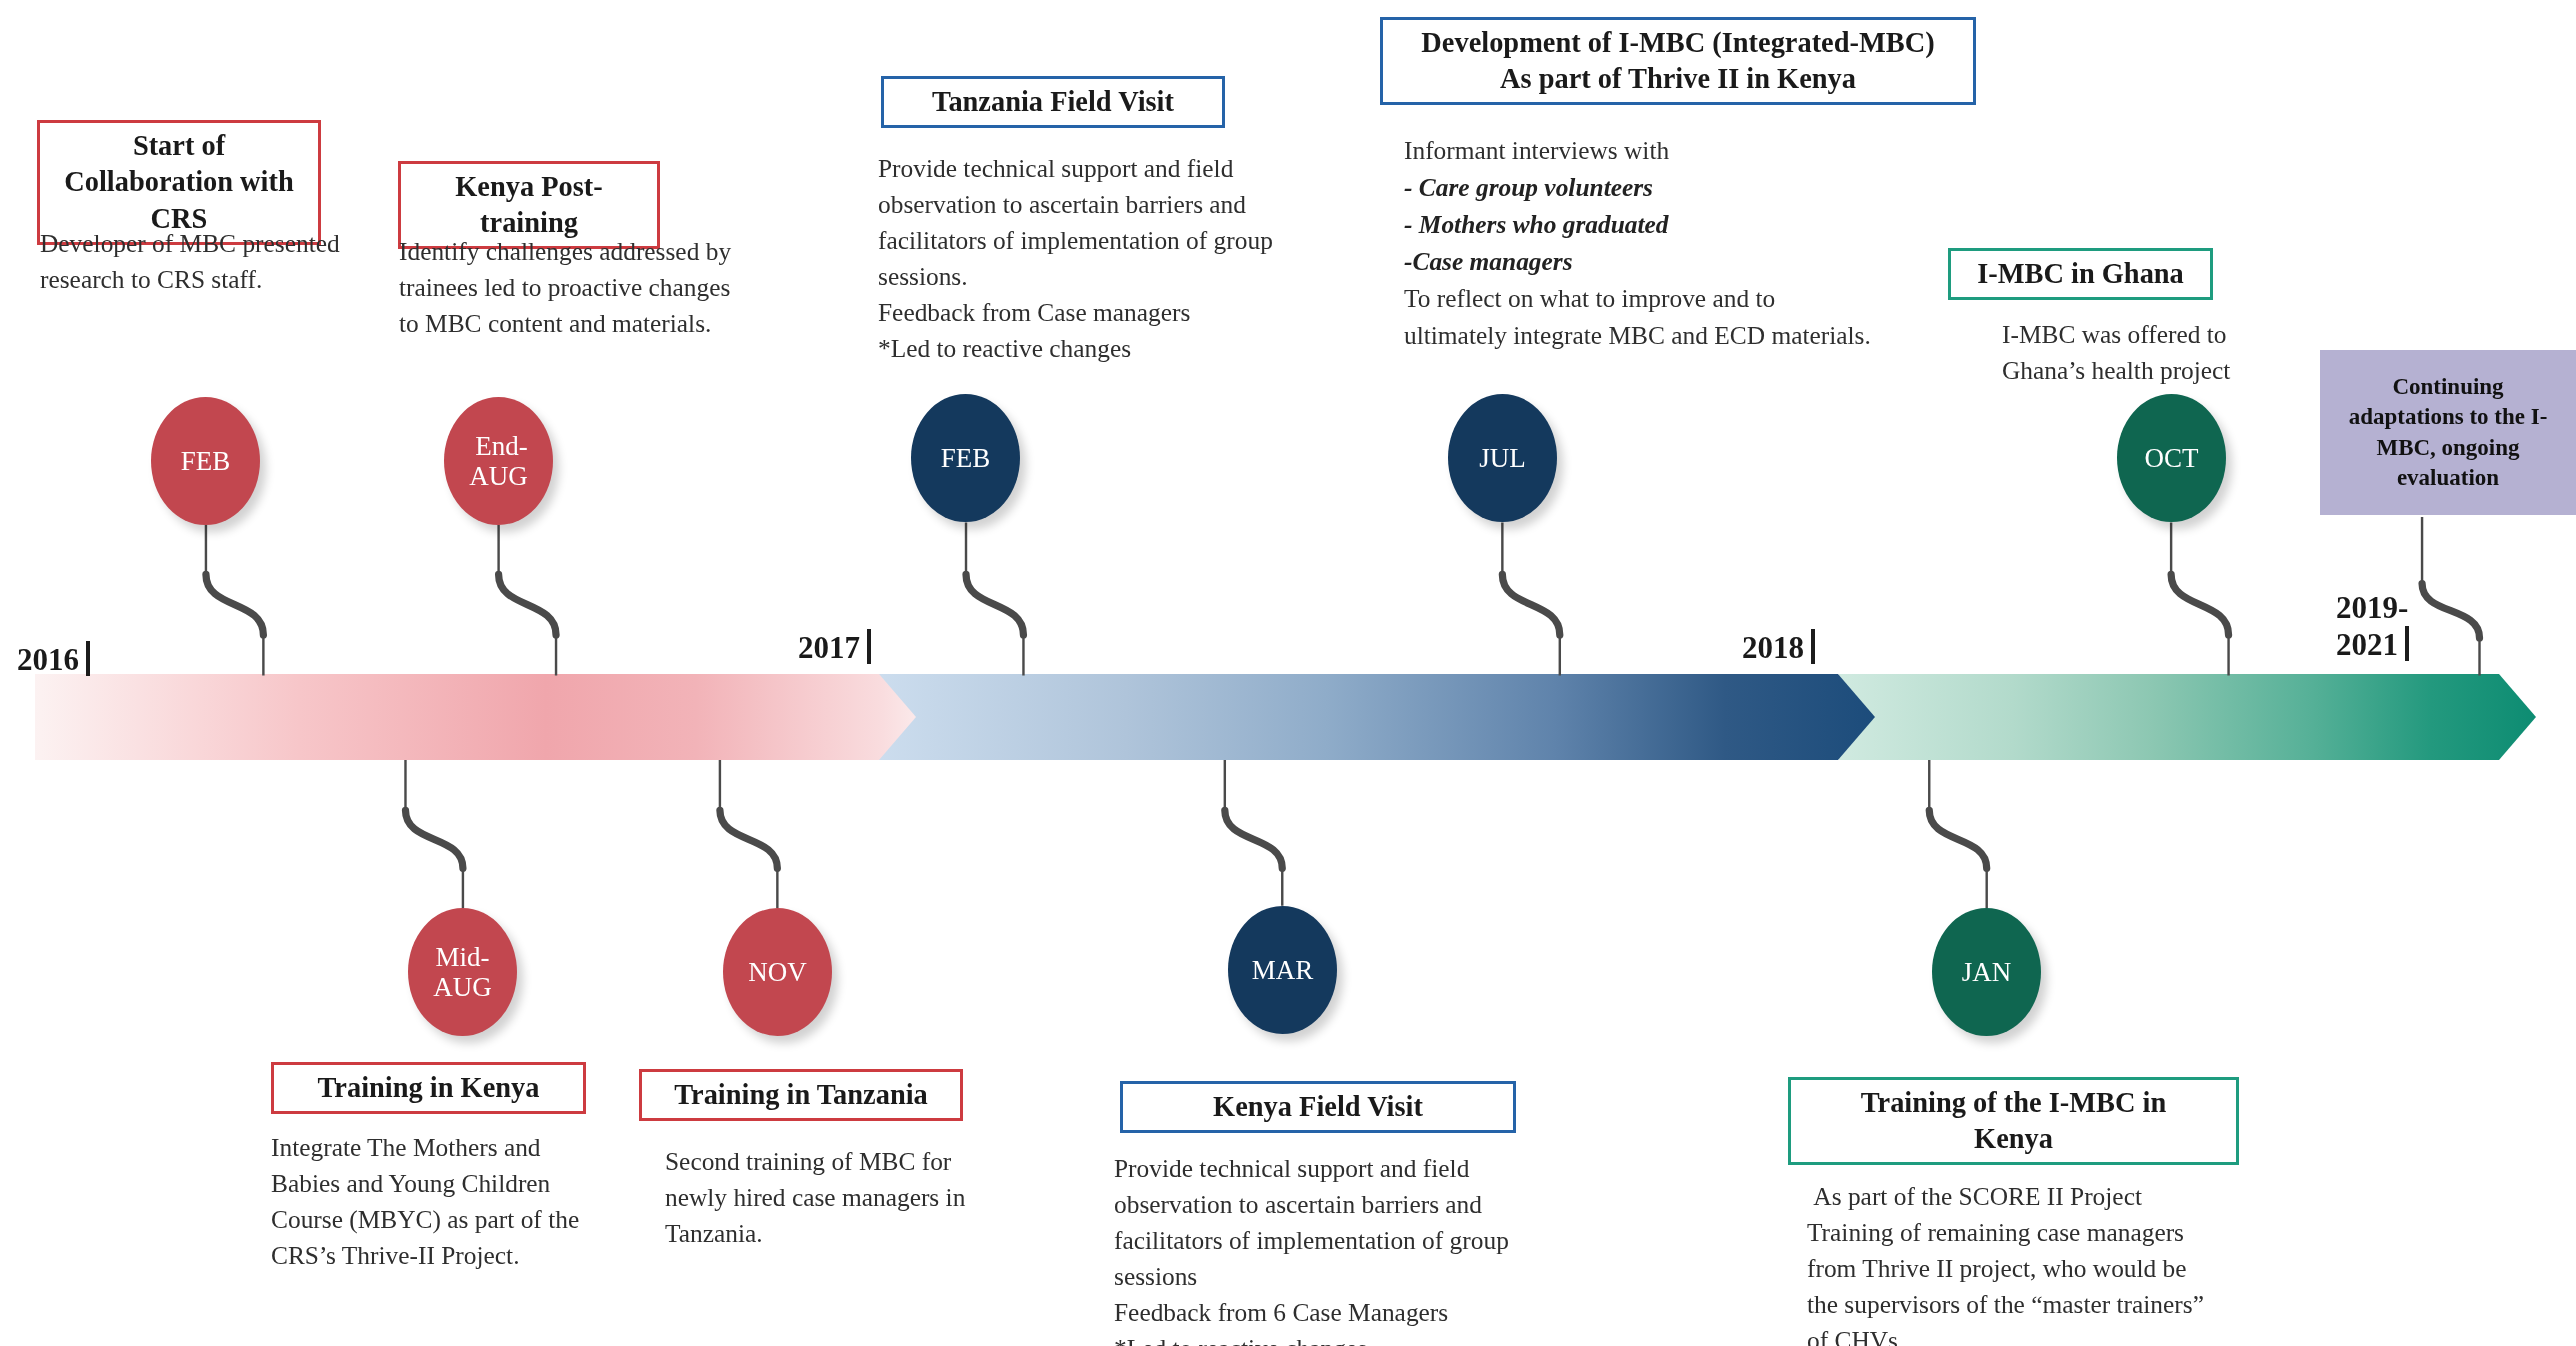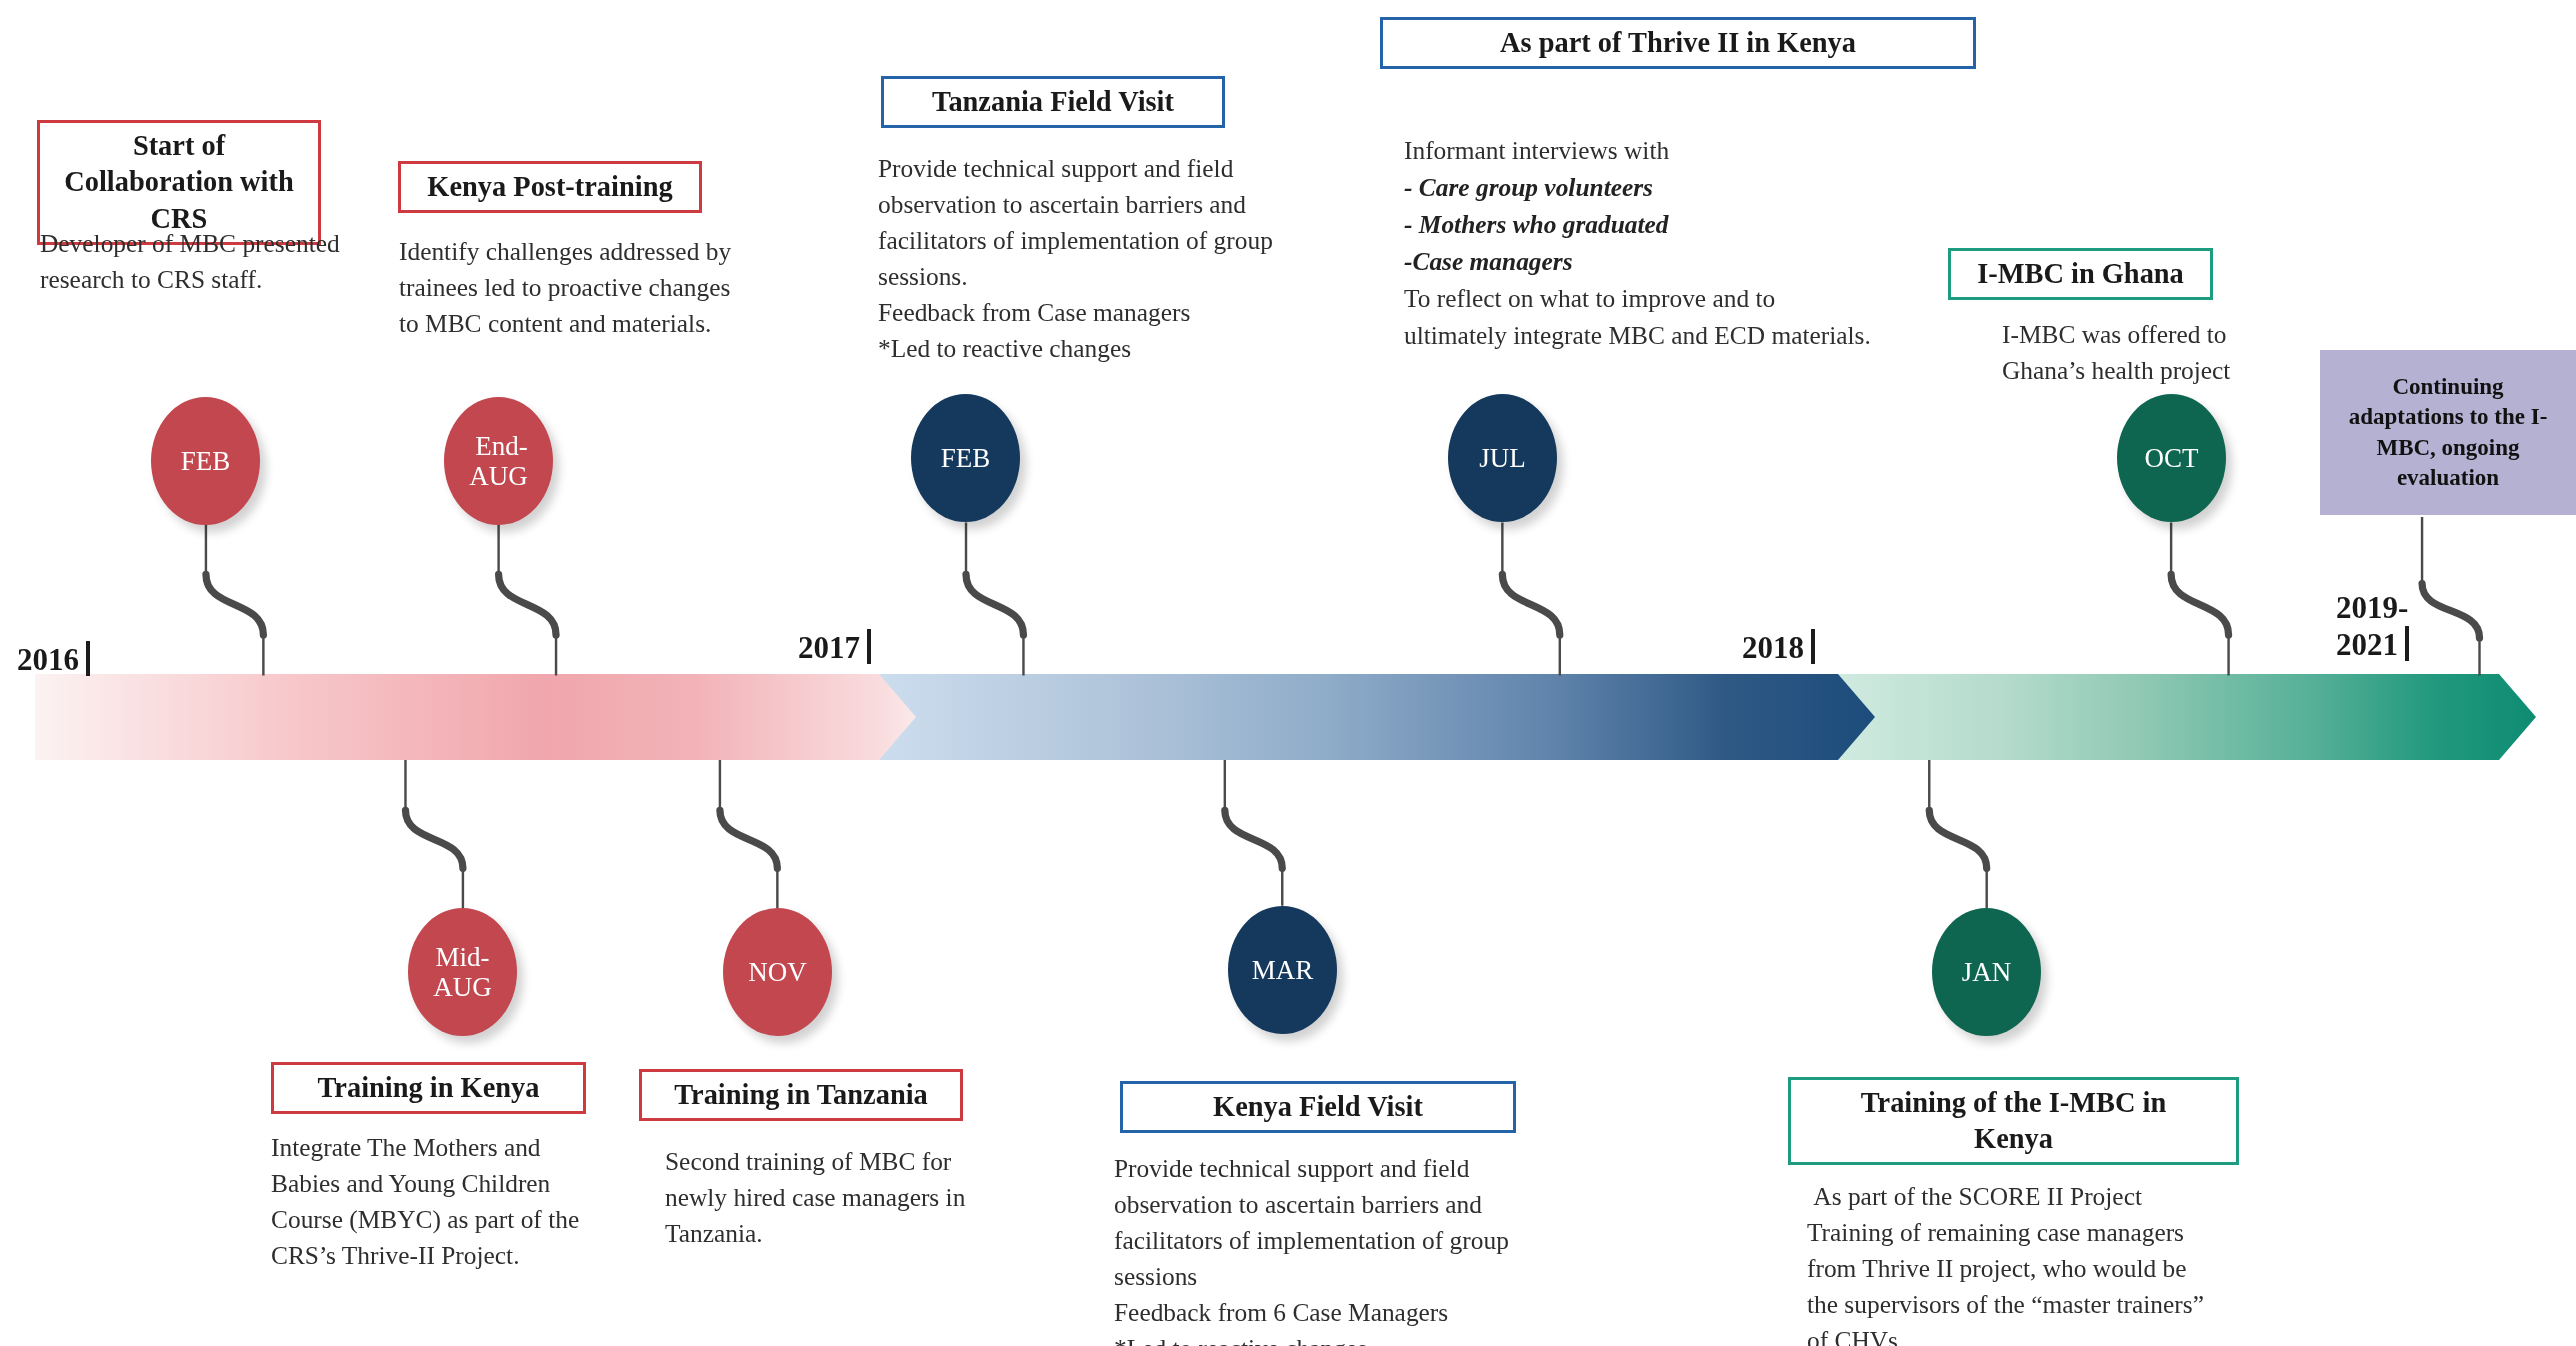--- a/index.html
+++ b/index.html
@@ -149,31 +149,32 @@
   <div class="circle c-navy" style="left:1228px; top:906px;">
     <span class="line">MAR</span>
   </div>
   <div class="circle c-green" style="left:1932px; top:908px;">
     <span class="line">JAN</span>
   </div>
 
   <div class="tbox b-red" style="left:37px; top:120px; width:284px;">Start of Collaboration with CRS</div>
   <div class="body" style="left:40px; top:225px; width:327px;">Developer of MBC presented research to CRS staff.</div>
 
-  <div class="tbox b-red" style="left:398px; top:161px; width:304px;">Kenya Post-training</div>
+  <div class="tbox b-red" style="left:398px; top:161px; width:262px;">Kenya Post-training</div>
   <div class="body" style="left:399px; top:233px; width:351px;">Identify challenges addressed by trainees led to proactive changes to MBC content and materials.</div>
 
   <div class="tbox b-blue" style="left:881px; top:76px; width:344px;">Tanzania Field Visit</div>
   <div class="body" style="left:878px; top:150px; width:442px;">
     <div>Provide technical support and field observation to ascertain barriers and facilitators of implementation of group sessions.</div>
     <div>Feedback from Case managers</div>
     <div>*Led to reactive changes</div>
   </div>
 
   <div class="tbox b-blue" style="left:1380px; top:17px; width:596px;">
+    <div>Development of I-MBC (Integrated-MBC)</div>
     <div>As part of Thrive II in Kenya</div>
   </div>
   <div class="body" style="left:1404px; top:132px; width:556px; line-height:1.46;">
     <div>Informant interviews with</div>
     <div class="bullet">- Care group volunteers</div>
     <div class="bullet">- Mothers who graduated</div>
     <div class="bullet">-Case managers</div>
     <div>To reflect on what to improve and to</div>
     <div>ultimately integrate MBC and ECD materials.</div>
   </div>

